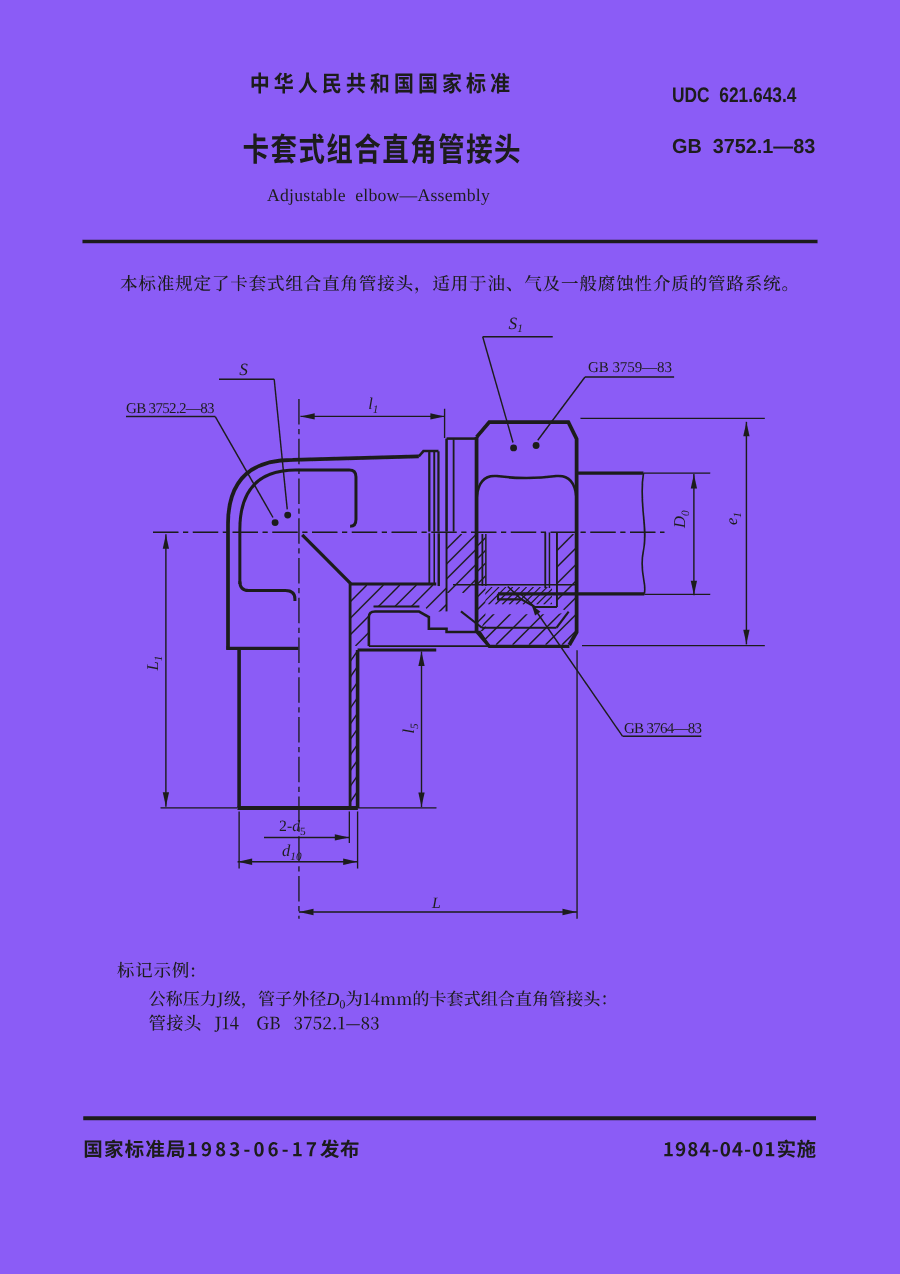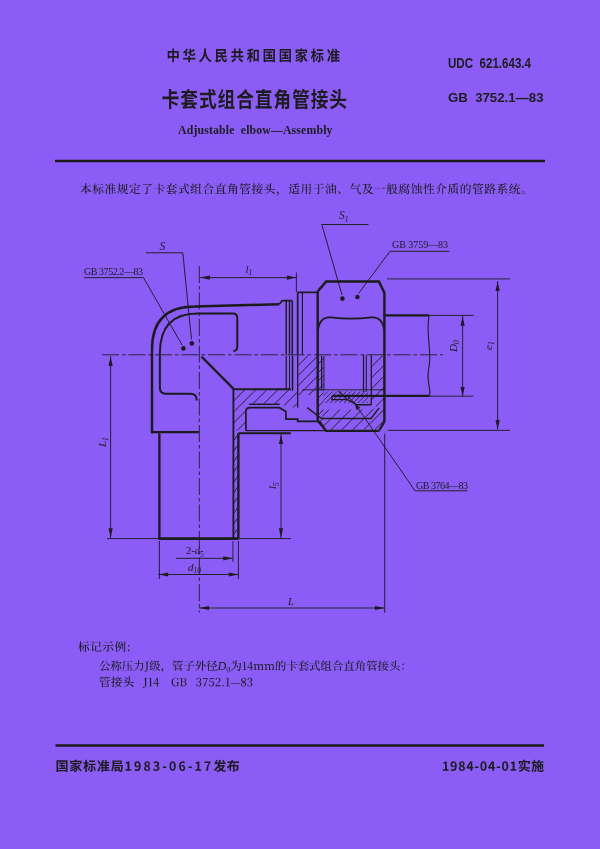--- a/index.html
+++ b/index.html
@@ -9,21 +9,21 @@
 <div id="page">
 
 <svg width="110" height="20" viewBox="0 0 110 20" style="position:absolute;left:446px;top:52px">
       <text x="2" y="16" font-family="Liberation Sans" font-weight="bold" font-size="14" fill="#1d1d1d" textLength="83" lengthAdjust="spacingAndGlyphs">UDC&nbsp;&nbsp;621.643.4</text>
     </svg>
 
 <svg width="110" height="20" viewBox="0 0 110 20" style="position:absolute;left:446px;top:86px">
       <text x="2" y="16.3" font-family="Liberation Sans" font-weight="bold" font-size="13.5" fill="#1d1d1d" textLength="95.5" lengthAdjust="spacingAndGlyphs">GB&nbsp;&nbsp;3752.1—83</text>
     </svg>
 
-<div class="t" style="left:178px;top:123px;font-family:'Liberation Serif',serif;font-weight:bold;font-size:11.8px;letter-spacing:.15px;">Adjustable&nbsp; elbow—Assembly</div>
+<div class="t" style="left:178px;top:123px;font-family:'Liberation Serif',serif;font-weight:normal;font-size:11.8px;letter-spacing:.15px;">Adjustable&nbsp; elbow—Assembly</div>
 <svg width="600" height="849" viewBox="0 0 600 849" style="position:absolute;left:0;top:0">
 <defs>
         <filter id="soft" x="-2%" y="-2%" width="104%" height="104%">
           <feGaussianBlur stdDeviation="0.28"></feGaussianBlur>
         </filter>
       </defs>
 <g filter="url(#soft)">
 
 <path fill="#1d1d1d" d="M172.3 48.4V51.0H167.7V58.5H169.3V57.7H172.3V62.3H174.0V57.7H177.0V58.4H178.7V51.0H174.0V48.4ZM169.3 55.9V52.7H172.3V55.9ZM177.0 55.9H174.0V52.7H177.0Z M189.4 48.7V51.4C188.7 51.7 187.9 52.0 187.2 52.2C187.4 52.5 187.7 53.2 187.8 53.6C188.3 53.4 188.9 53.2 189.4 53.1V53.6C189.4 55.2 189.9 55.7 191.4 55.7C191.8 55.7 193.0 55.7 193.4 55.7C194.7 55.7 195.1 55.2 195.2 53.3C194.8 53.2 194.2 52.9 193.8 52.7C193.8 53.9 193.7 54.2 193.2 54.2C192.9 54.2 191.9 54.2 191.7 54.2C191.1 54.2 191.1 54.1 191.1 53.6V52.5C192.5 51.9 193.8 51.3 194.9 50.5L193.8 49.1C193.1 49.7 192.1 50.2 191.1 50.7V48.7ZM186.6 48.4C185.7 49.9 184.3 51.4 182.9 52.3C183.2 52.6 183.8 53.3 184.1 53.6C184.4 53.3 184.8 53.0 185.2 52.6V56.0H186.8V50.9C187.3 50.3 187.7 49.6 188.1 49.0ZM183.1 57.7V59.4H188.3V62.3H190.0V59.4H195.3V57.7H190.0V56.0H188.3V57.7Z M204.1 48.4C204.1 51.0 204.3 57.6 198.9 60.9C199.4 61.3 200.0 61.8 200.2 62.3C203.0 60.5 204.4 57.8 205.2 55.2C205.9 57.7 207.4 60.6 210.4 62.2C210.6 61.7 211.1 61.1 211.6 60.7C206.9 58.4 206.1 52.8 205.9 50.8C205.9 49.9 206.0 49.1 206.0 48.4Z M216.0 62.4C216.5 62.1 217.1 62.0 221.2 60.9C221.1 60.5 221.0 59.7 221.0 59.2L217.7 60.0V57.3H221.2C221.9 60.1 223.3 62.2 225.0 62.2C226.2 62.2 226.8 61.6 227.0 59.1C226.6 59.0 226.0 58.6 225.6 58.3C225.5 59.8 225.4 60.4 225.1 60.4C224.4 60.4 223.5 59.1 222.9 57.3H226.7V55.6H222.5C222.4 55.1 222.3 54.5 222.3 53.9H225.8V49.1H216.0V59.5C216.0 60.2 215.6 60.6 215.3 60.8C215.6 61.2 215.9 61.9 216.0 62.4ZM220.8 55.6H217.7V53.9H220.6C220.7 54.5 220.7 55.1 220.8 55.6ZM217.7 50.7H224.2V52.3H217.7Z M238.2 59.0C239.3 60.0 240.9 61.4 241.7 62.3L243.3 61.3C242.4 60.4 240.8 59.0 239.6 58.1ZM234.6 58.1C233.9 59.1 232.5 60.3 231.2 61.1C231.6 61.4 232.2 61.9 232.6 62.3C233.9 61.5 235.3 60.1 236.3 58.9ZM231.6 51.3V53.0H234.0V55.8H231.2V57.6H243.4V55.8H240.5V53.0H242.9V51.3H240.5V48.5H238.8V51.3H235.7V48.5H234.0V51.3ZM235.7 55.8V53.0H238.8V55.8Z M253.5 49.8V61.6H255.0V60.4H257.2V61.5H258.8V49.8ZM255.0 58.7V51.5H257.2V58.7ZM252.1 48.6C250.9 49.1 249.0 49.6 247.2 49.8C247.4 50.2 247.6 50.8 247.7 51.2C248.3 51.1 248.9 51.0 249.6 50.9V52.8H247.2V54.5H249.2C248.7 56.1 247.8 57.8 246.9 58.9C247.2 59.3 247.5 60.1 247.7 60.6C248.4 59.7 249.1 58.4 249.6 57.0V62.3H251.2V56.8C251.6 57.5 252.0 58.3 252.3 58.8L253.2 57.3C252.9 56.9 251.7 55.3 251.2 54.7V54.5H253.1V52.8H251.2V50.6C251.9 50.4 252.6 50.2 253.2 49.9Z M265.8 57.6V59.1H272.7V57.6H271.8L272.5 57.2C272.3 56.8 271.8 56.3 271.5 55.9H272.2V54.4H269.9V53.0H272.5V51.4H265.9V53.0H268.5V54.4H266.3V55.9H268.5V57.6ZM270.4 56.4C270.7 56.7 271.1 57.2 271.3 57.6H269.9V55.9H271.2ZM263.6 49.0V62.3H265.3V61.6H273.2V62.3H274.9V49.0ZM265.3 59.9V50.6H273.2V59.9Z M281.8 57.6V59.1H288.7V57.6H287.8L288.5 57.2C288.3 56.8 287.9 56.3 287.5 55.9H288.2V54.4H286.0V53.0H288.5V51.4H281.9V53.0H284.5V54.4H282.3V55.9H284.5V57.6ZM286.4 56.4C286.7 56.7 287.1 57.2 287.3 57.6H286.0V55.9H287.2ZM279.7 49.0V62.3H281.3V61.6H289.2V62.3H290.9V49.0ZM281.3 59.9V50.6H289.2V59.9Z M300.1 48.8C300.2 49.0 300.3 49.3 300.4 49.6H295.6V53.0H297.1V51.2H305.5V53.0H307.1V49.6H302.4C302.2 49.2 302.0 48.7 301.8 48.3ZM305.0 53.8C304.3 54.5 303.4 55.3 302.5 56.0C302.2 55.4 301.8 54.8 301.3 54.2C301.6 54.0 301.8 53.8 302.1 53.5H305.0V52.0H297.6V53.5H299.9C298.7 54.3 297.1 54.8 295.6 55.2C295.8 55.5 296.2 56.2 296.4 56.6C297.6 56.2 298.9 55.7 300.1 55.0C300.2 55.2 300.3 55.3 300.5 55.5C299.3 56.4 297.1 57.3 295.4 57.7C295.7 58.0 296.1 58.6 296.2 59.0C297.8 58.5 299.7 57.6 301.1 56.6C301.1 56.8 301.2 57.0 301.3 57.2C299.9 58.4 297.4 59.7 295.3 60.2C295.6 60.6 295.9 61.3 296.1 61.7C297.9 61.1 300.0 60.0 301.5 58.8C301.5 59.5 301.3 60.1 301.1 60.3C300.9 60.6 300.7 60.7 300.4 60.7C300.1 60.7 299.7 60.7 299.2 60.6C299.5 61.1 299.6 61.8 299.6 62.3C300.0 62.3 300.4 62.3 300.7 62.3C301.4 62.3 301.8 62.2 302.3 61.6C303.0 61.0 303.3 59.3 302.9 57.5L303.3 57.2C304.0 59.2 305.0 60.8 306.6 61.7C306.9 61.2 307.3 60.6 307.7 60.2C306.2 59.5 305.1 58.1 304.6 56.3C305.2 55.9 305.8 55.4 306.3 54.9Z M316.9 49.3V51.0H322.8V49.3ZM321.0 56.3C321.5 57.9 322.1 59.8 322.2 61.1L323.7 60.5C323.5 59.2 322.9 57.3 322.3 55.8ZM316.9 55.9C316.6 57.4 316.0 59.0 315.3 60.1C315.7 60.3 316.3 60.7 316.6 61.0C317.3 59.8 317.9 58.0 318.3 56.3ZM316.3 52.9V54.5H318.9V60.2C318.9 60.4 318.8 60.4 318.7 60.4C318.5 60.4 317.9 60.5 317.4 60.4C317.6 60.9 317.8 61.7 317.9 62.2C318.8 62.2 319.4 62.2 319.9 61.9C320.4 61.6 320.5 61.1 320.5 60.2V54.5H323.5V52.9ZM313.0 48.4V51.4H311.1V53.0H312.7C312.3 54.7 311.7 56.6 310.9 57.7C311.2 58.1 311.6 58.9 311.7 59.4C312.2 58.6 312.6 57.5 313.0 56.2V62.3H314.6V55.3C314.9 55.9 315.3 56.6 315.5 57.1L316.3 55.7C316.1 55.3 315.0 53.8 314.6 53.3V53.0H316.1V51.4H314.6V48.4Z M327.2 49.7C327.7 50.9 328.5 52.4 328.8 53.4L330.3 52.5C330.0 51.6 329.2 50.1 328.6 49.0ZM327.2 60.9 328.8 61.7C329.4 60.2 330.1 58.4 330.6 56.6L329.1 55.8C328.5 57.7 327.7 59.6 327.2 60.9ZM332.8 55.5H335.2V56.8H332.8ZM332.8 53.9V52.5H335.2V53.9ZM334.7 49.2C335.0 49.7 335.4 50.4 335.6 51.0H333.2C333.5 50.3 333.7 49.6 333.9 48.9L332.5 48.5C331.8 50.9 330.7 53.2 329.3 54.5C329.6 54.9 330.1 55.5 330.4 55.8C330.7 55.5 331.0 55.1 331.3 54.6V62.3H332.8V61.4H339.6V59.8H336.8V58.4H339.1V56.8H336.8V55.5H339.1V53.9H336.8V52.5H339.4V51.0H336.5L337.2 50.6C336.9 50.0 336.5 49.1 336.1 48.5ZM332.8 58.4H335.2V59.8H332.8Z"></path>
 

